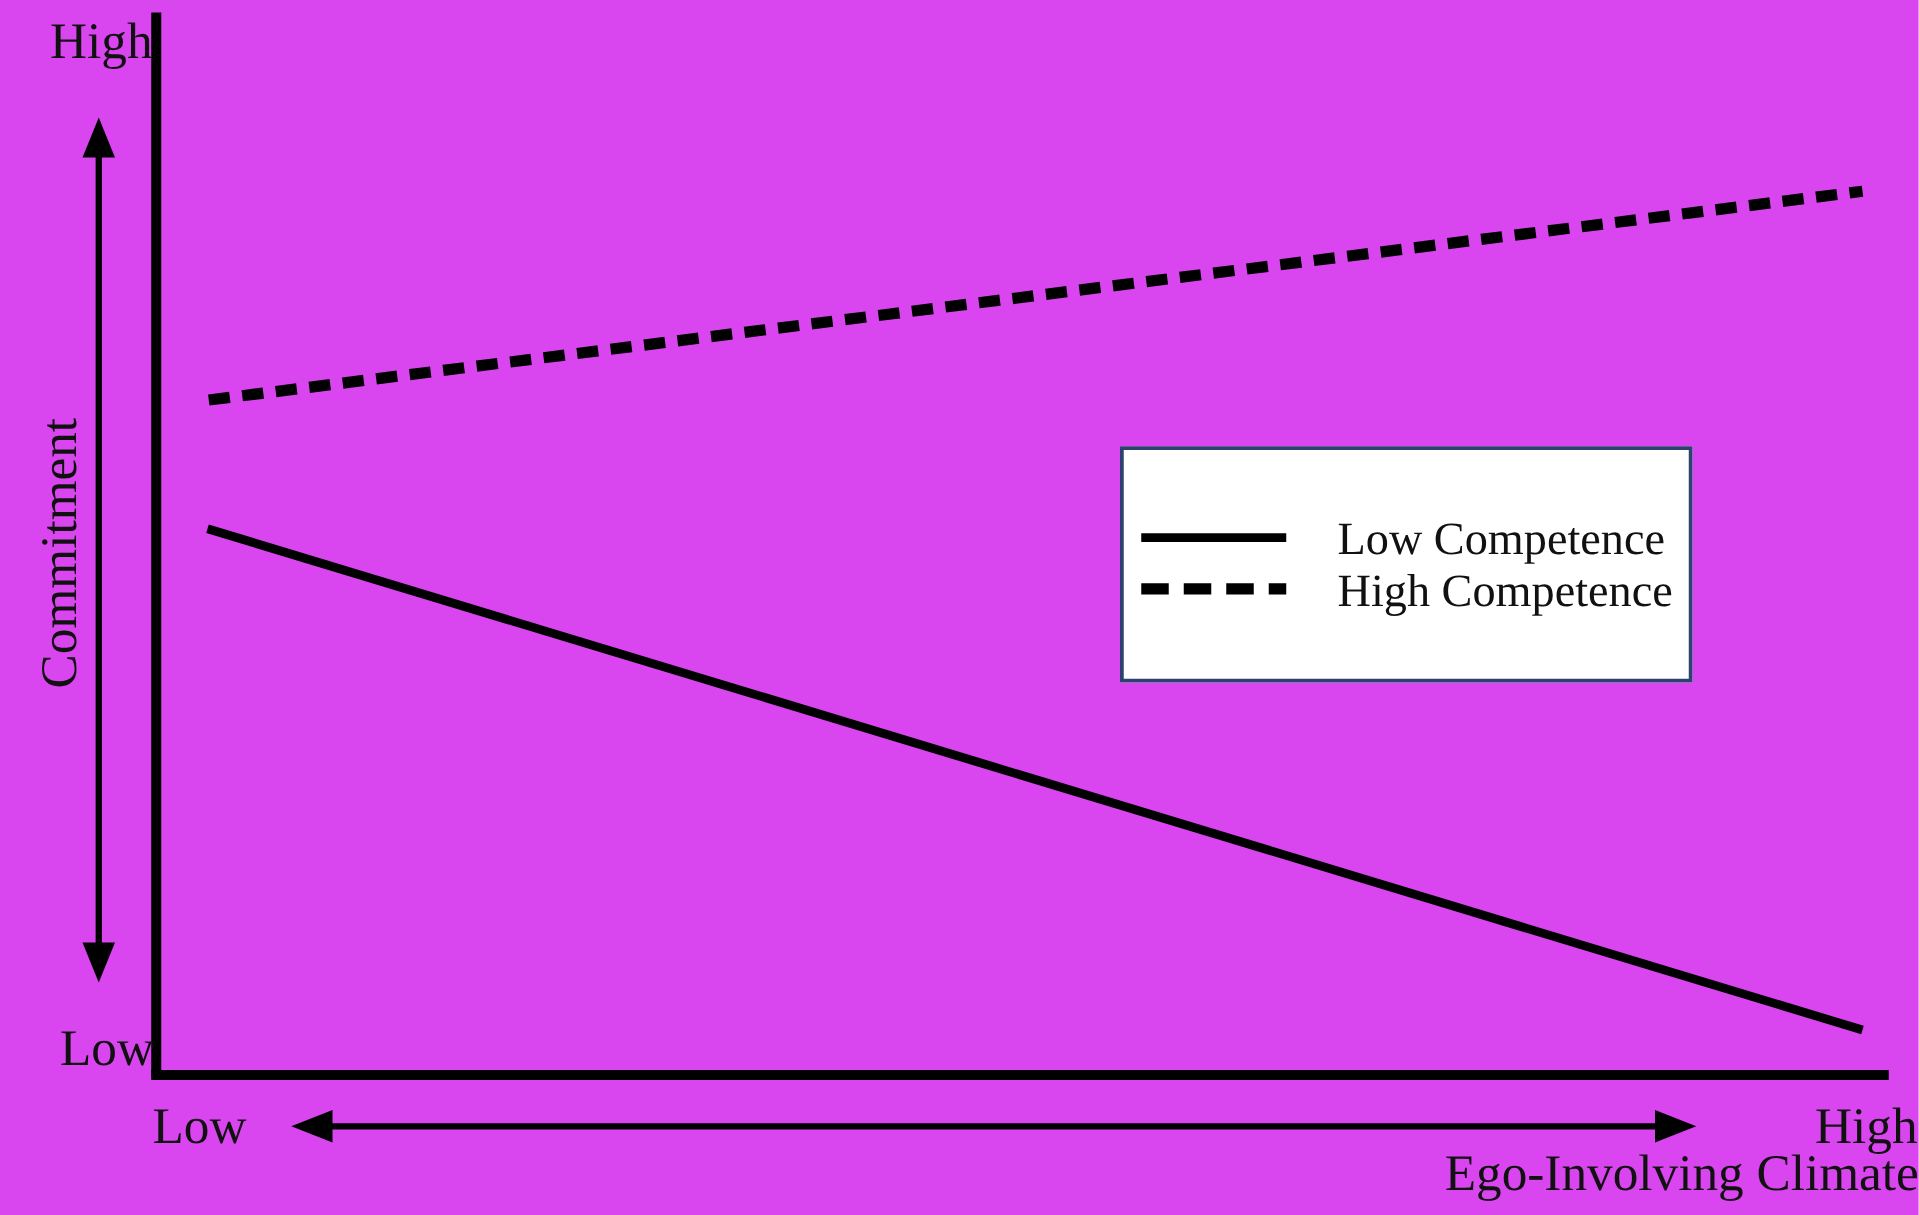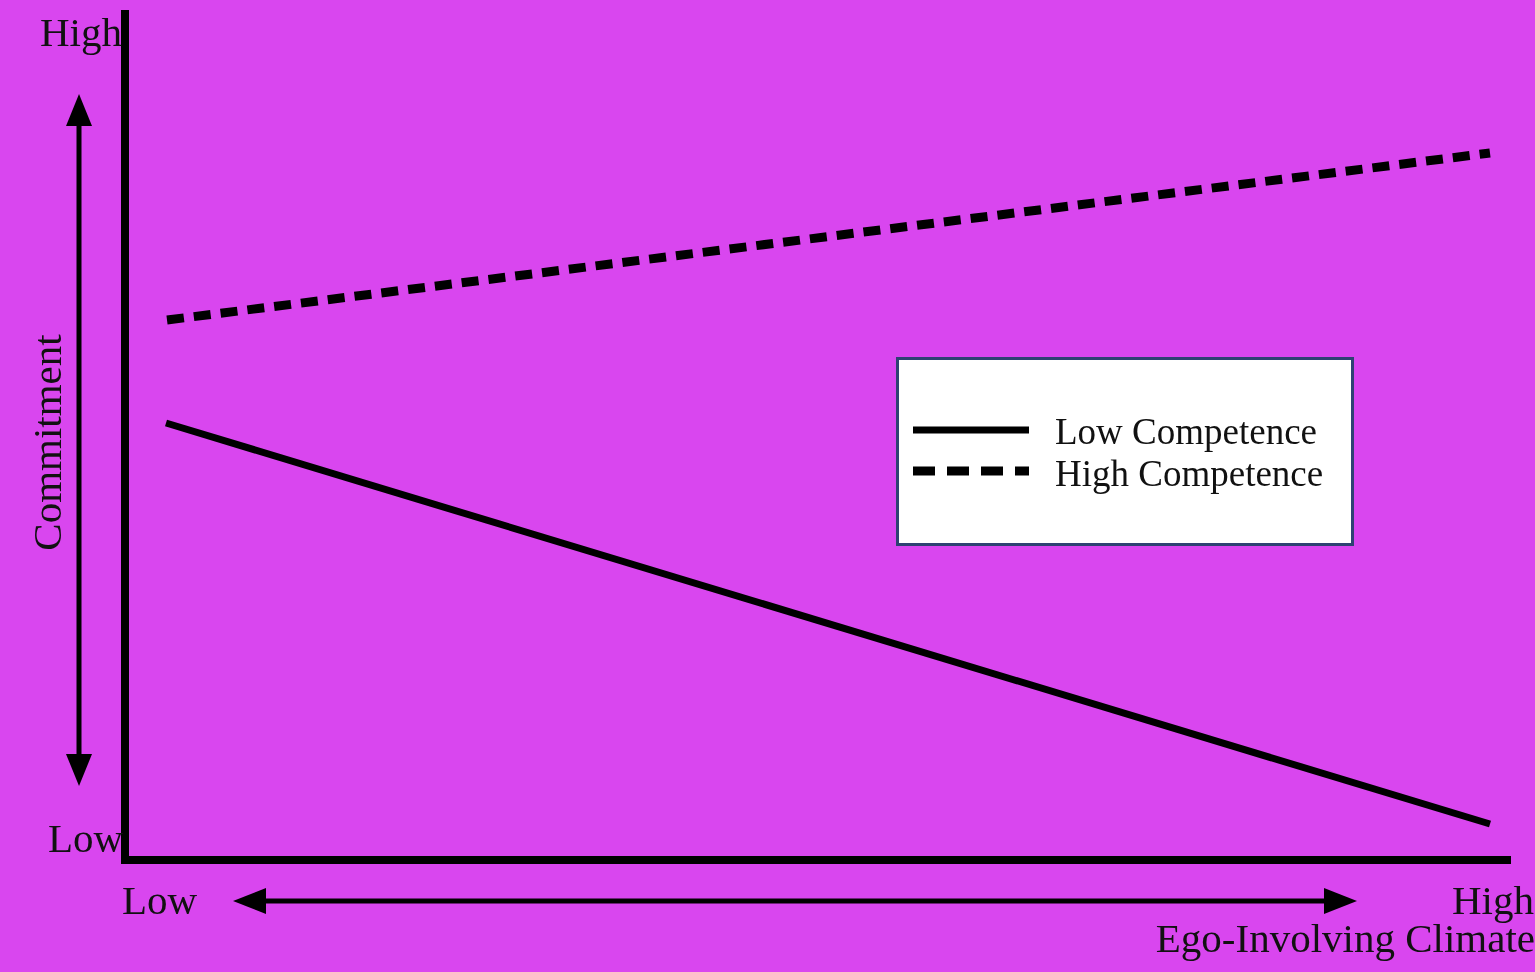--- a/index.html
+++ b/index.html
@@ -84,21 +84,21 @@
   }
   #legend-svg {
     position: absolute;
     left: 0;
     top: 0;
     width: 458px;
     height: 189px;
   }
   .legend-label {
     position: absolute;
-    left: 156px;
+    left: 171px;
     font-size: 37px;
     line-height: 1;
     white-space: nowrap;
     color: #111111;
   }
   #legend-label-0 { top: 53px; }
   #legend-label-1 { top: 95px; text-align: right; }
 </style>
 </head>
 <body>

